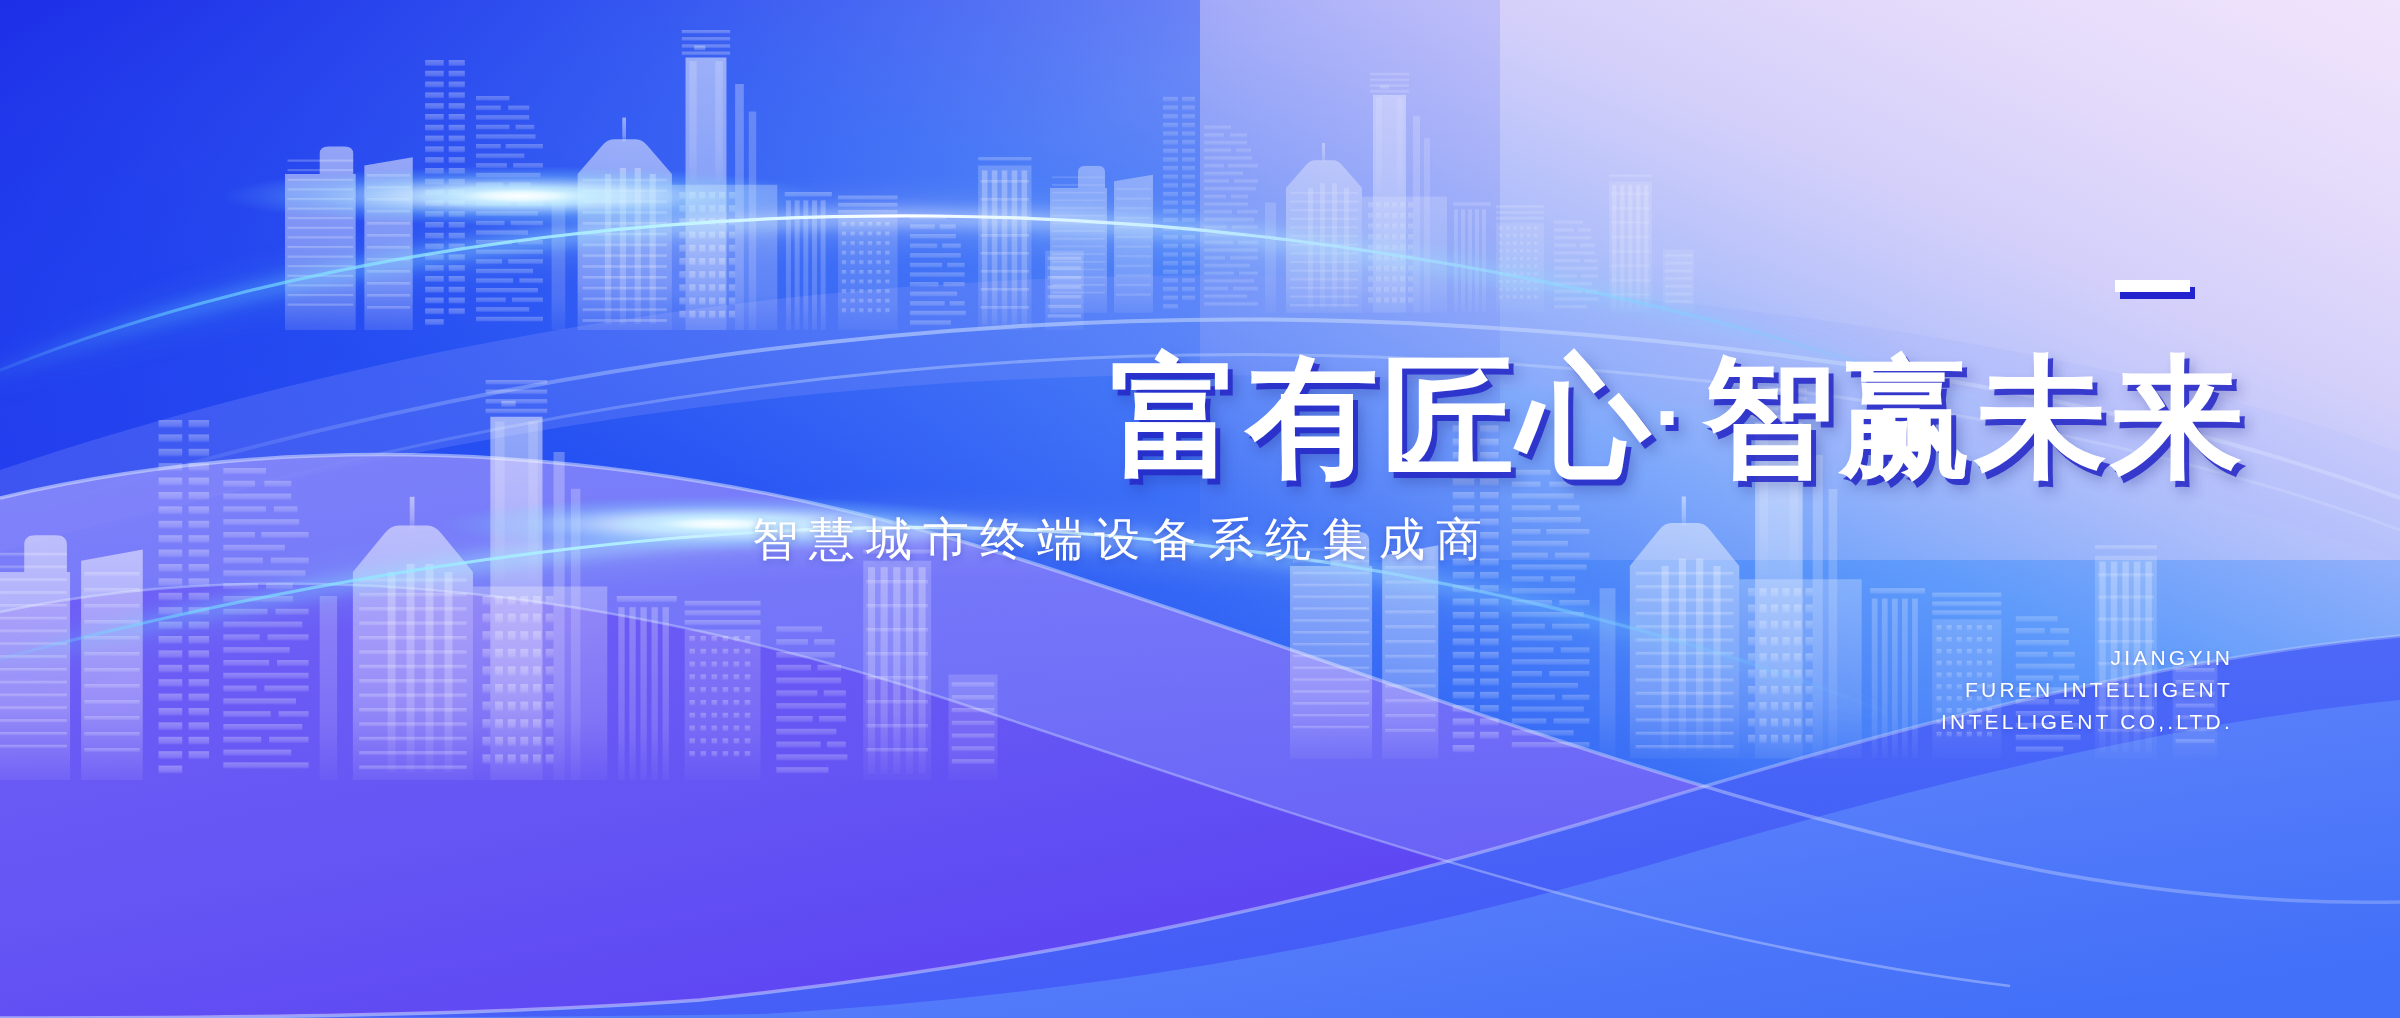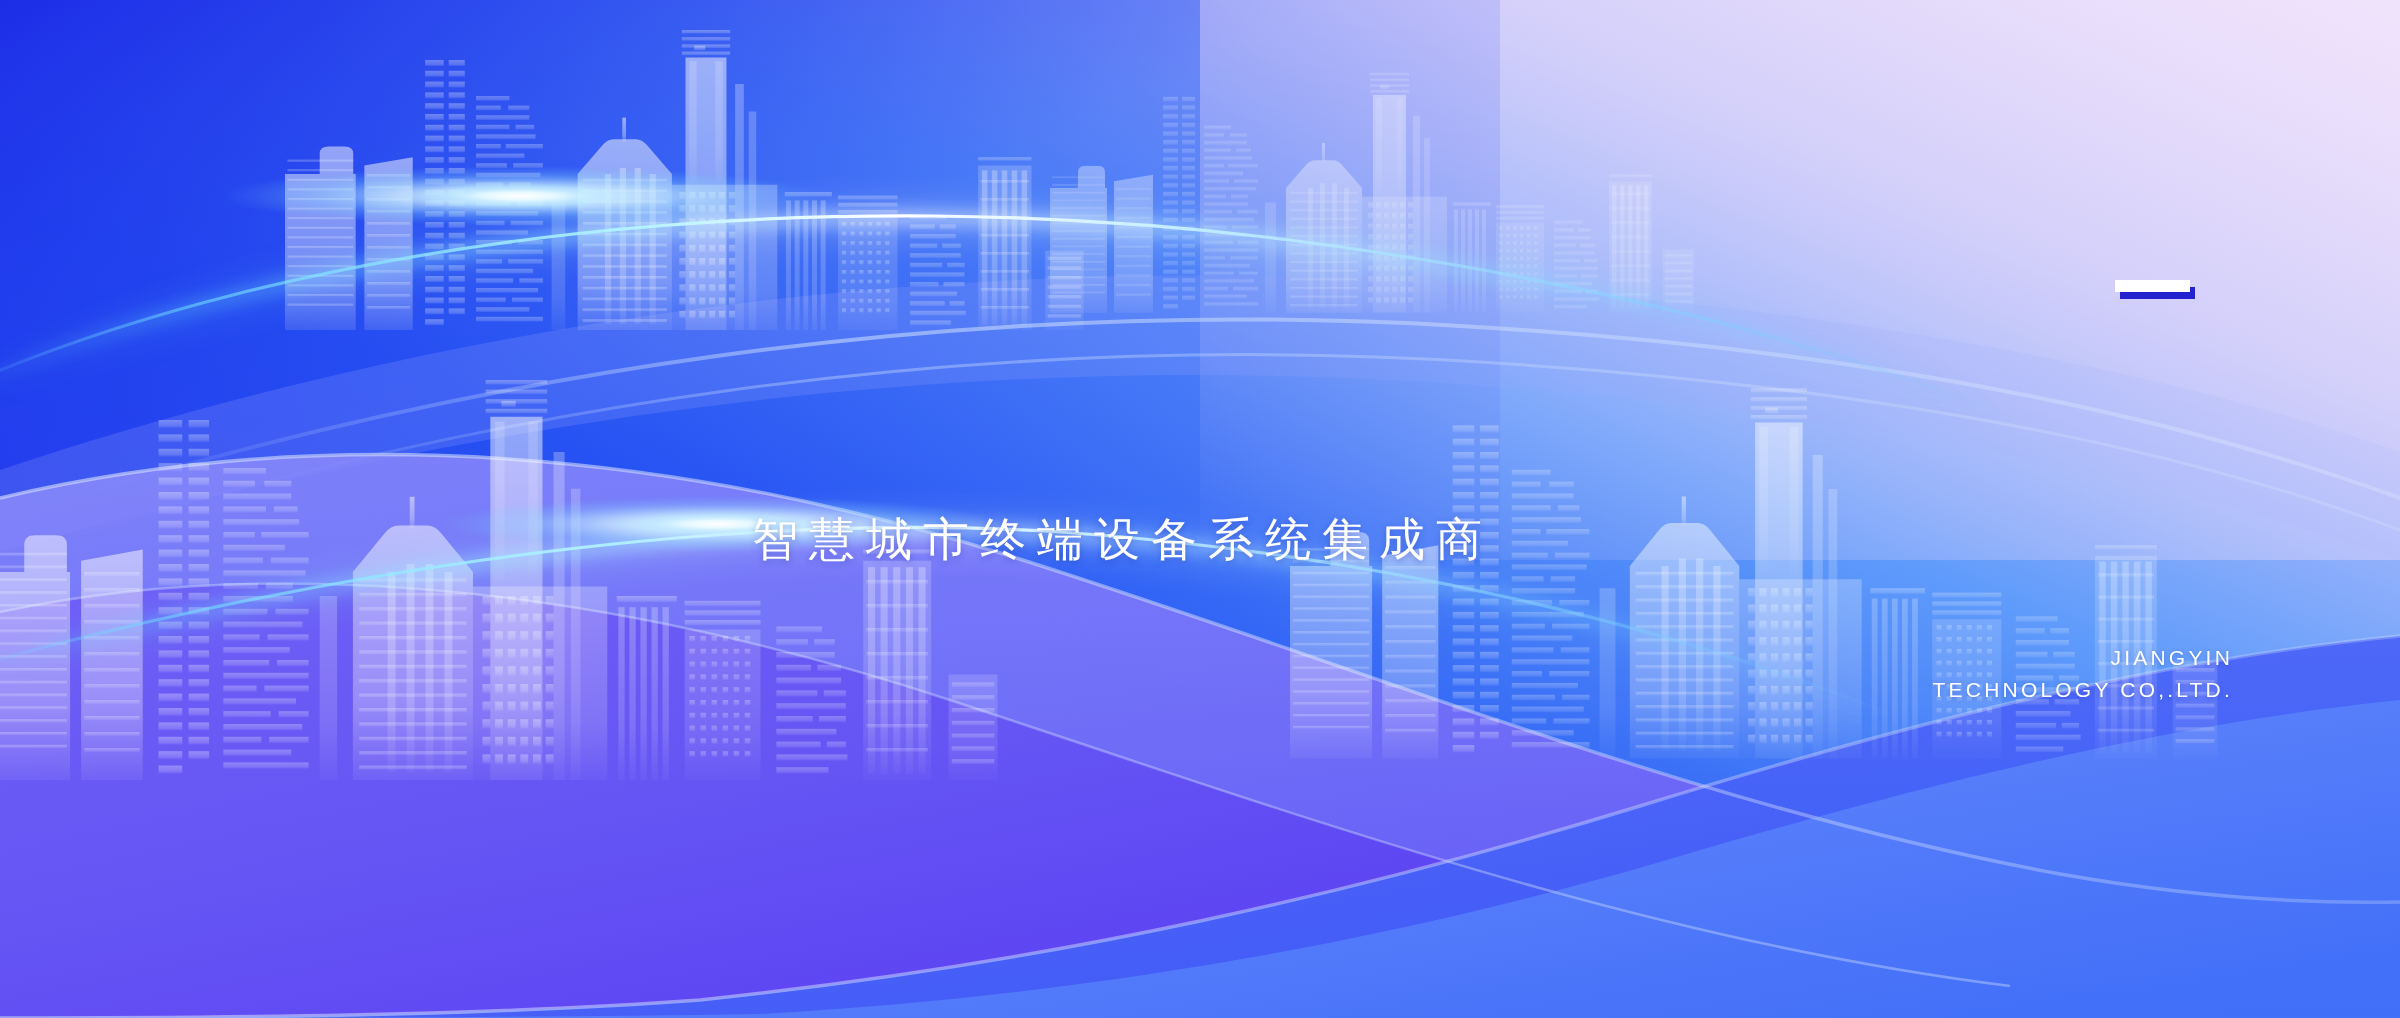--- a/index.html
+++ b/index.html
@@ -596,22 +596,24 @@
       <path d="M-60,676 C260,582 700,508 1060,532 C1380,554 1680,628 1900,718" fill="none" stroke="url(#arcGrad)" stroke-width="3.2" opacity="1"></path>
       <ellipse cx="718" cy="524" rx="280" ry="28" fill="url(#hotspot)" opacity="0.95"></ellipse>
       <ellipse cx="718" cy="524" rx="110" ry="13" fill="url(#hotspot)"></ellipse>
     </g>
   </svg>
 
   <div class="text-block">
 
     <div class="rule-mark"></div>
 
+    <div class="main-title"><span>富有匠心</span><span class="dot">·</span><span>智赢未来</span></div>
 
     <div class="subtitle">智慧城市终端设备系统集成商</div>
 
     <div class="company">
       <div>JIANGYIN</div>
-      <div>TECHNOLOGY CO,.LTD.</div>
+      <div>FUREN INTELLIGENT</div>
+      <div>INTELLIGENT CO,.LTD.</div>
     </div>
 
   </div>
 </div>
 
 </body></html>

